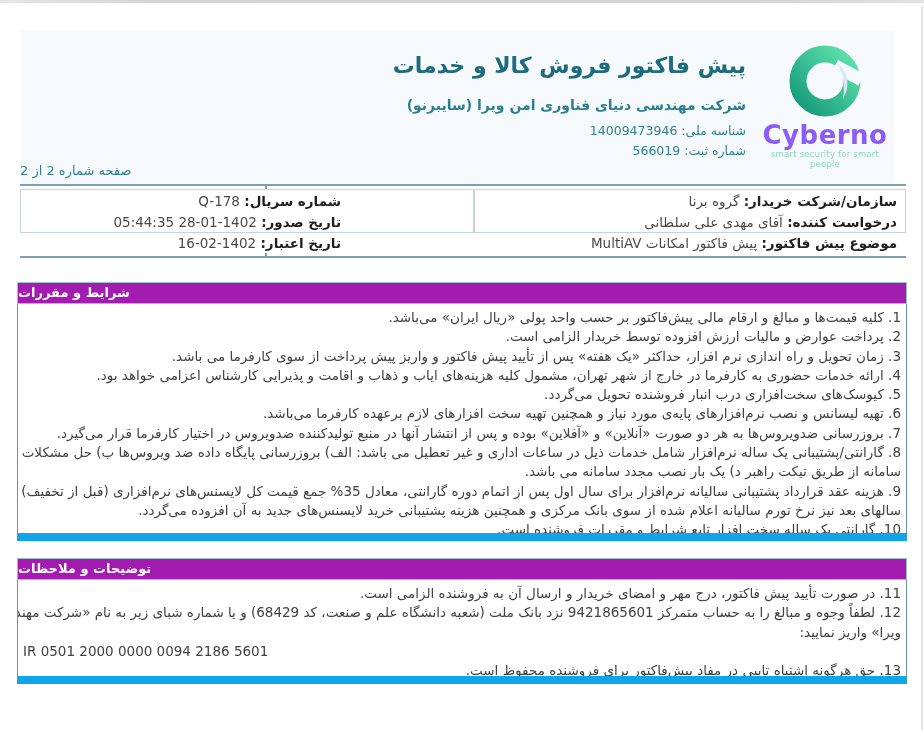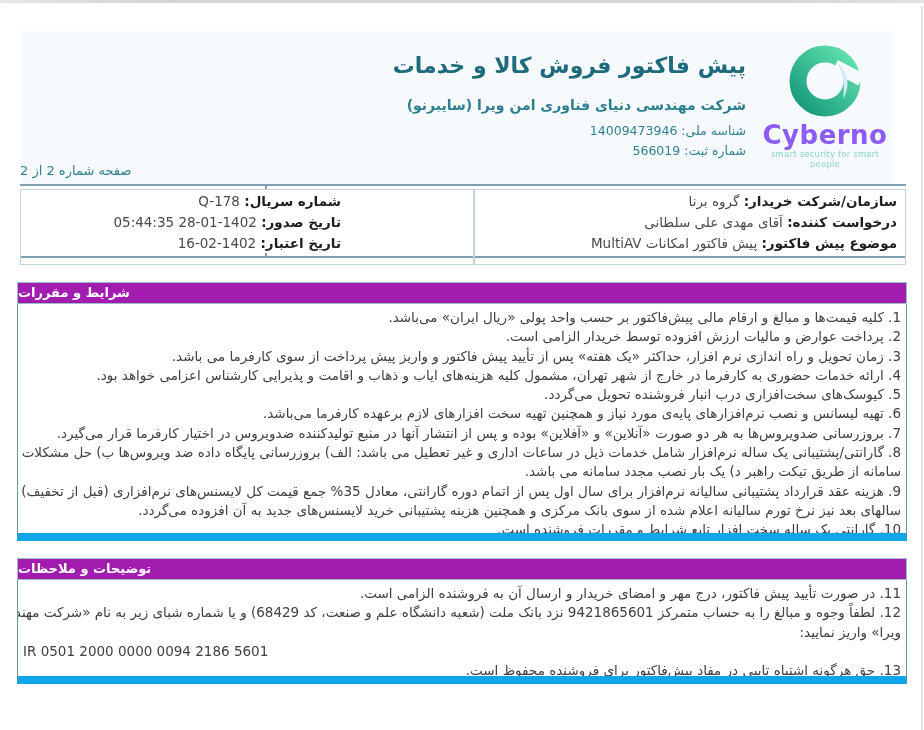--- a/index.html
+++ b/index.html
@@ -24,21 +24,21 @@
   .logo svg{display:block;margin:0 auto;}
   .wordmark{margin-top:4px;font-size:26px;font-weight:bold;color:#8b5cf6;letter-spacing:0.5px;line-height:26px;}
   .tagline{margin-top:1px;font-size:8.5px;color:#8bd5c5;letter-spacing:0.2px;}
 
   
   .info-table{position:absolute;left:20px;top:184px;width:886px;height:74px;box-sizing:border-box;
     border-top:2px solid #7fa0b1;border-bottom:2px solid #7fa0b1;background:#fff;}
   .tick{position:absolute;left:245px;width:2px;height:3px;background:#7fa0b1;}
   .tick-top{top:0;}
   .tick-bottom{bottom:0;}
-  .ibox{position:absolute;top:3px;height:76px;box-sizing:border-box;border:1px solid #c2d4dd;direction:rtl;padding-top:1px;}
+  .ibox{position:absolute;top:3px;height:44px;box-sizing:border-box;border:1px solid #c2d4dd;direction:rtl;padding-top:1px;}
   .box-buyer{right:0;width:432px;padding-right:8px;}
   .box-meta{left:0;width:454px;padding-right:132px;}
   .irow{line-height:21px;font-size:13.5px;color:#4a4a4a;text-align:right;white-space:nowrap;}
   .ilabel{font-weight:bold;color:#1f1f1f;}
 
   
   .section{position:absolute;left:17px;width:890px;}
   .sec1{top:282px;}
   .sec2{top:558px;}
   .sec-header{box-sizing:border-box;height:22px;line-height:20px;background:#a21caf;border:1px solid #9dbfca;

